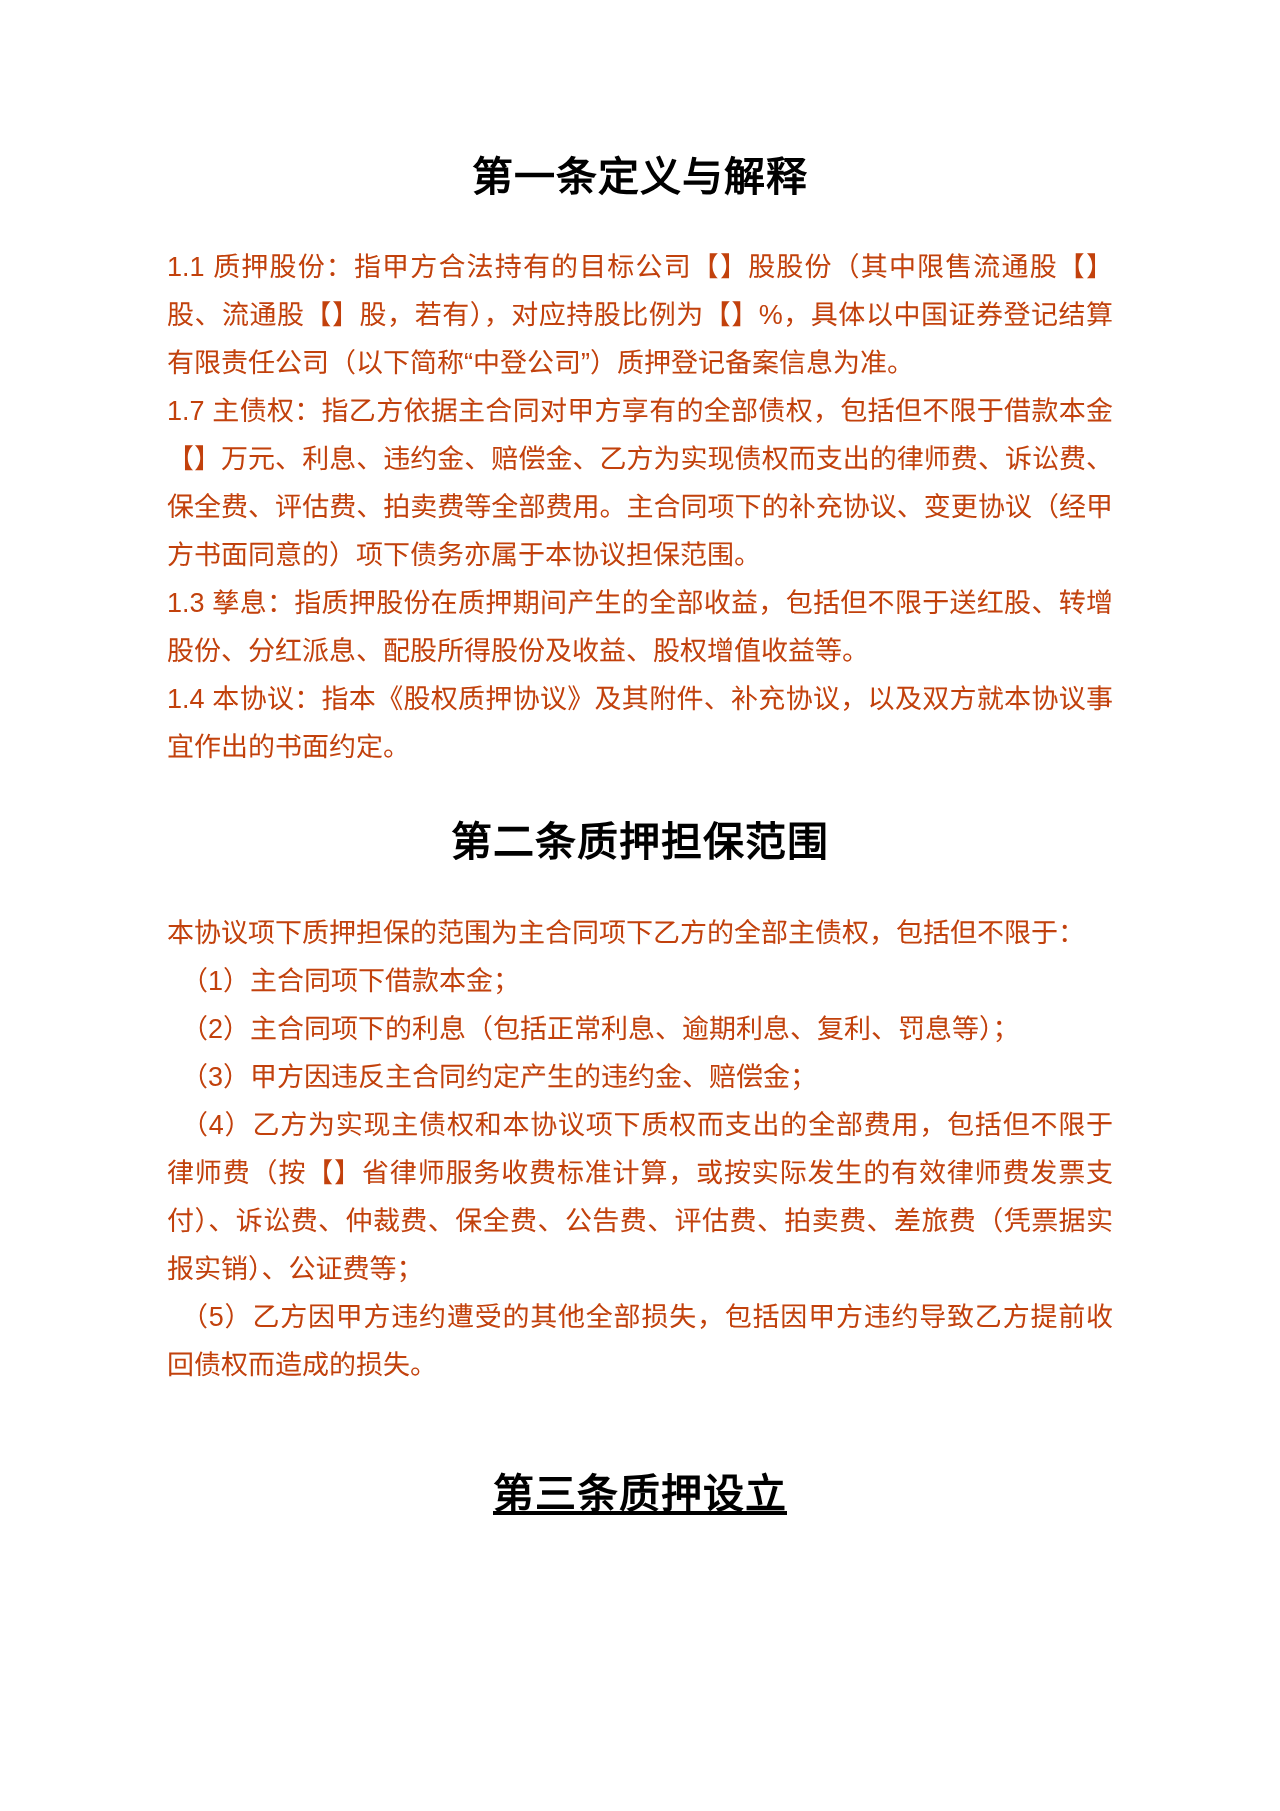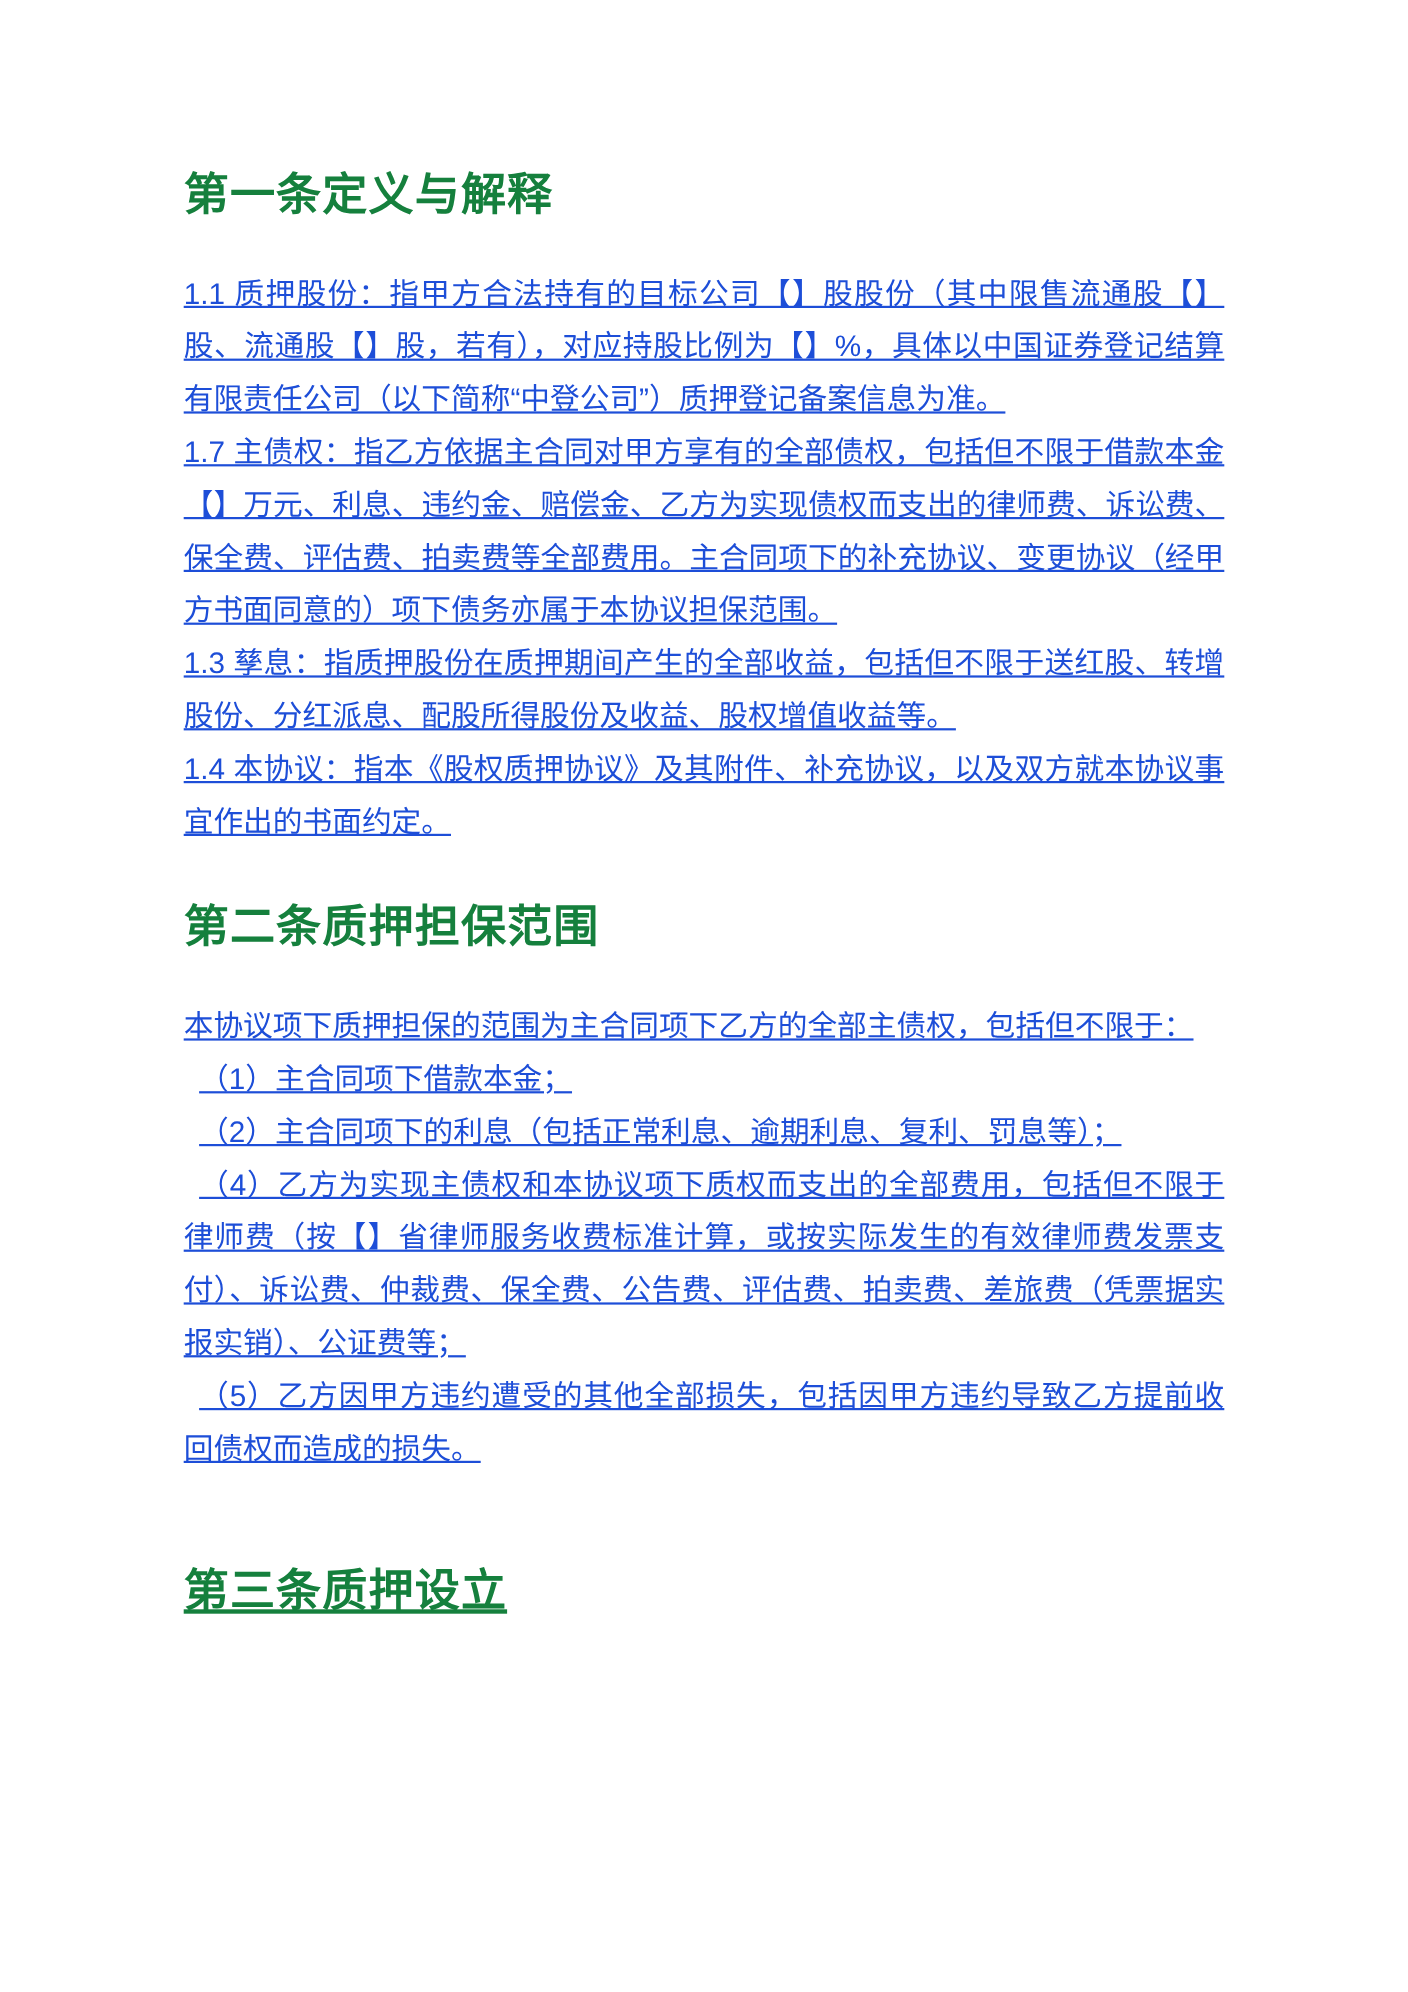--- a/index.html
+++ b/index.html
@@ -17,42 +17,41 @@
     box-sizing: border-box;
     width: 1280px;
     min-height: 1811px;
     padding: 150px 167px 80px 167px;
     background: #ffffff;
   }
   .article-heading {
     font-size: 41px;
     line-height: 1.35;
     font-weight: 800;
-    color: #15803d;
-    text-align: left;
+    color: #000000;
+    text-align: center;
     letter-spacing: 1px;
     margin: 0 0 38px 0;
   }
   .article-heading.spaced {
     margin-top: 44px;
   }
   .article-heading.last {
     margin-top: 78px;
     margin-bottom: 0;
     text-decoration: underline;
   }
   .clause {
     font-size: 27px;
     line-height: 48px;
-    color: #1d4ed8;
+    color: #c2410c;
     margin: 0;
     text-align: justify;
     text-justify: inter-ideograph;
     word-break: break-all;
-    text-decoration: underline;
   }
   .clause.item {
     text-indent: 14px;
   }
 </style>
 </head>
 <body>
 
 <div class="page">
 
@@ -68,20 +67,21 @@
 
 
   <h1 class="article-heading spaced">第二条质押担保范围</h1>
 
   <p class="clause">本协议项下质押担保的范围为主合同项下乙方的全部主债权，包括但不限于：</p>
 
   <p class="clause item">（1）主合同项下借款本金；</p>
 
   <p class="clause item">（2）主合同项下的利息（包括正常利息、逾期利息、复利、罚息等）；</p>
 
+  <p class="clause item">（3）甲方因违反主合同约定产生的违约金、赔偿金；</p>
 
   <p class="clause item">（4）乙方为实现主债权和本协议项下质权而支出的全部费用，包括但不限于律师费（按【】省律师服务收费标准计算，或按实际发生的有效律师费发票支付）、诉讼费、仲裁费、保全费、公告费、评估费、拍卖费、差旅费（凭票据实报实销）、公证费等；</p>
 
   <p class="clause item">（5）乙方因甲方违约遭受的其他全部损失，包括因甲方违约导致乙方提前收回债权而造成的损失。</p>
 
   <h1 class="article-heading last">第三条质押设立</h1>
 
 </div>
 
 </body></html>

